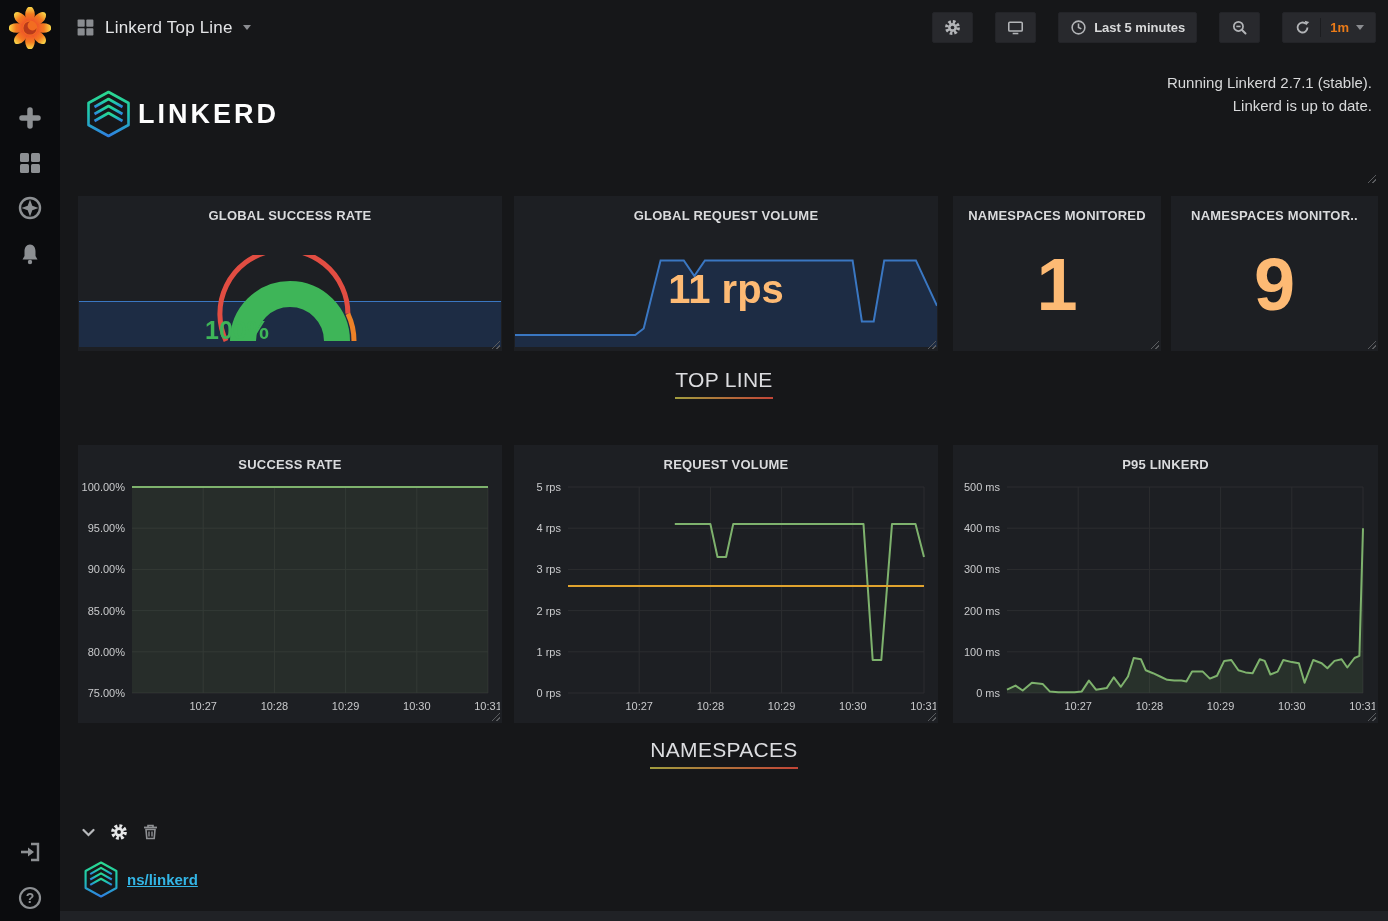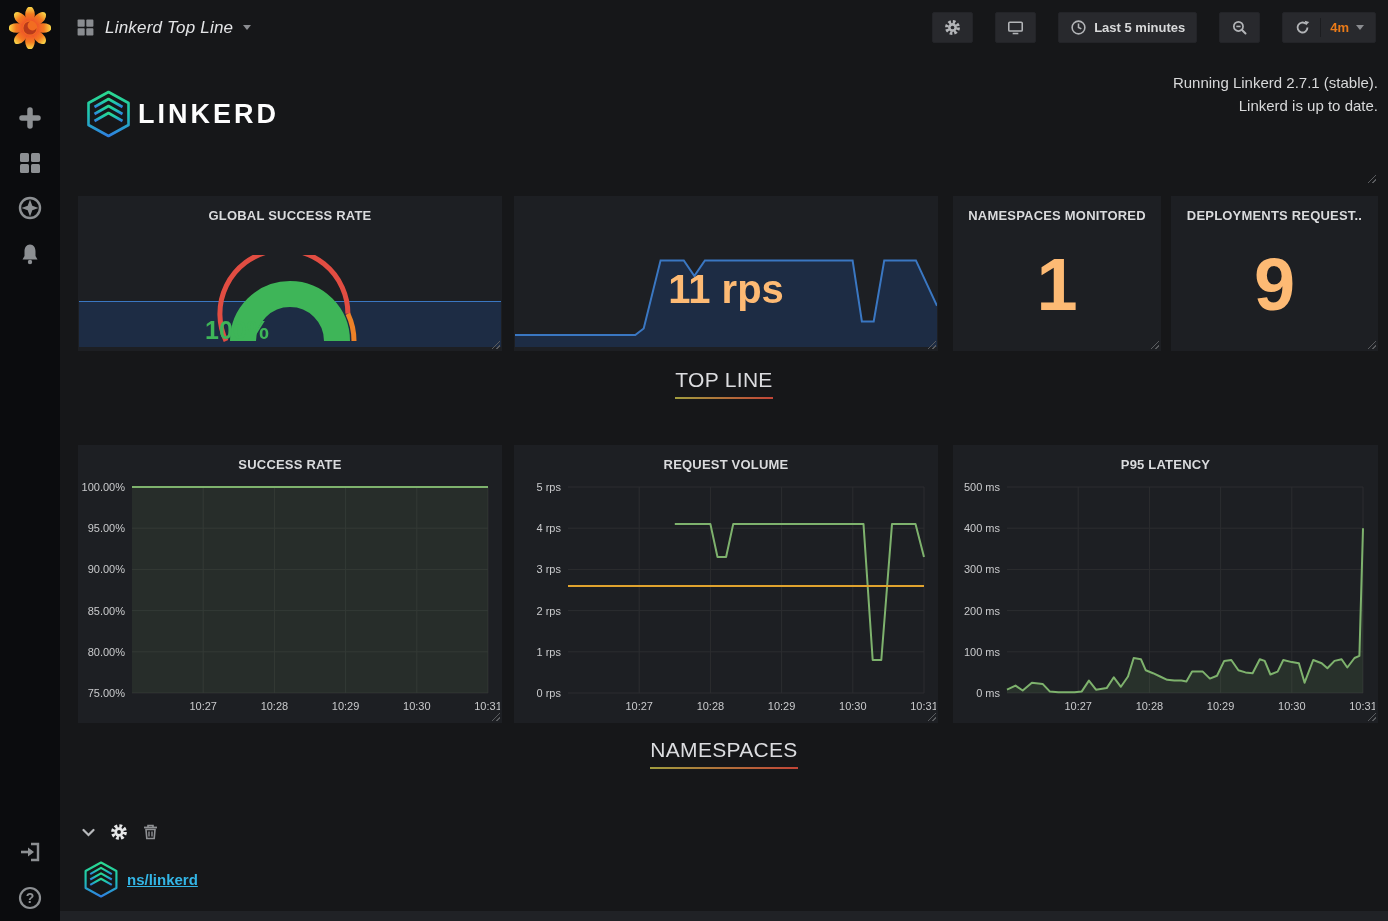--- a/index.html
+++ b/index.html
@@ -8,21 +8,21 @@
   svg { display:block; font-family:inherit; }
 
   
   .sidebar { position:absolute; left:0; top:0; width:60px; height:921px; background:#0b0c0e; z-index:5; }
   .sb-logo { position:absolute; left:9px; top:7px; width:42px; height:42px; cursor:pointer; }
   .sb-ico { position:absolute; left:50%; transform:translateX(-50%); width:24px; height:24px; color:#8d9093; cursor:pointer; }
   .sb-ico svg { width:100%; height:100%; }
 
   
   .topnav { position:absolute; left:60px; top:0; width:1328px; height:55px; display:flex; align-items:center; padding:0 12px 0 16px; }
-  .nav-title { display:flex; align-items:center; gap:10px; cursor:pointer;font-style:italic; }
+  .nav-title { display:flex; align-items:center; gap:10px; cursor:pointer; }
   .grid-ico { width:19px; height:19px; color:#898c90; }
   .nav-title-text { font-size:17px; font-weight:500; color:#e3e4e6; letter-spacing:.2px; }
   .caret { width:0; height:0; border-left:4px solid transparent; border-right:4px solid transparent; border-top:5px solid #8b8d91; }
   .nav-right { margin-left:auto; display:flex; align-items:center; gap:22px; }
   .nav-btn { height:31px; background:#28292d; border:1px solid #232428; border-radius:2px; color:#b3b5b8; display:flex; align-items:center; gap:7px; padding:0 11px; cursor:pointer; font-size:13px; font-weight:600; }
   .nav-btn svg { width:17px; height:17px; }
   .nav-btn .lbl { color:#d8d9da; }
   .refresh-int { color:#eb7b18; }
   .btn-div { width:1px; height:19px; background:#1c1d20; margin:0 2px; }
 
@@ -30,21 +30,21 @@
   .panel { position:absolute; background:#1d1f23; }
   .panel-title { position:absolute; top:4px; left:0; right:0; text-align:center; padding-top:8px; font-size:13px; font-weight:700; color:#dadbdd; letter-spacing:.2px; cursor:pointer; white-space:nowrap; overflow:hidden; }
   .rsz { position:absolute; right:2px; bottom:2px; width:9px; height:9px; cursor:se-resize;
          background:repeating-linear-gradient(-45deg, transparent 0 2px, #595b5e 2px 3px);
          clip-path:polygon(100% 0, 100% 100%, 0 100%); }
 
   
   .brand { position:absolute; left:8px; top:28px; display:flex; align-items:center; gap:7px; }
   .brand-logo { width:45px; height:48px; }
   .brand-text { font-size:27px; font-weight:700; letter-spacing:3px; color:#fdfdfd; }
-  .hdr-status { position:absolute; right:0; top:10px; text-align:right; font-size:15px; line-height:1.5; color:#d8d9da; }
+  .hdr-status { position:absolute; right:6px; top:10px; text-align:right; font-size:15px; line-height:1.5; color:#d8d9da; }
 
   
   .spark { position:absolute; left:1px; right:1px; }
   .spark svg { width:100%; height:100%; }
   .big-val { position:absolute; left:50%; transform:translate(-50%,-50%); font-weight:700; color:#fdba74; white-space:nowrap; }
   .gauge-wrap { position:absolute; left:50%; transform:translateX(-50%); bottom:4px; width:170px; height:92px; }
   .gauge-val { position:absolute; left:0; right:0; bottom:2px; text-align:left; font-size:25px; font-weight:700; }
 
   
   .chart-svg { position:absolute; left:2px; top:32px; width:420px; height:244px; }
@@ -171,21 +171,21 @@
           <path d="M7.5 10.5 h6" stroke="currentColor" stroke-width="2.2"></path>
           <path d="M15.5 15.5 L20.5 20.5" stroke="currentColor" stroke-width="2.8" stroke-linecap="round"></path>
         </svg>
     </div>
     <div class="nav-btn">
       <svg viewBox="0 0 24 24">
           <path d="M19 12 a7 7 0 1 1 -2.2 -5.1" fill="none" stroke="currentColor" stroke-width="2.6"></path>
           <polygon points="15.2,2.5 21.5,4.2 17,8.8" fill="currentColor"></polygon>
         </svg>
       <span class="btn-div"></span>
-      <span class="refresh-int">4m</span>
+      <span class="refresh-int">1m</span>
       <span class="caret"></span>
     </div>
   </div>
 </div>
 
 <div class="panel" style="left:78px; top:62px; width:1300px; height:123px; background:transparent;">
   <div class="brand">
     <svg class="brand-logo" viewBox="0 0 44 48">
       <defs>
           <linearGradient id="lkg" x1="0" y1="0" x2="0" y2="1">
@@ -226,38 +226,39 @@
         <path d="M 21.0 86.0 A 64 64 0 1 1 142.9 58.8" stroke="#e24d42" stroke-width="5" fill="none"></path>
         <path d="M 142.9 58.8 A 64 64 0 0 1 149.0 86.0" stroke="#ed8128" stroke-width="5" fill="none"></path>
         <path d="M 38.0 86.0 A 47 47 0 1 1 132.0 86.0" stroke="#3eb558" stroke-width="26" fill="none"></path>
       </svg>
     <div class="gauge-val" style="color: rgb(62, 181, 88);">100%</div>
   </div>
   <div class="rsz"></div>
 </div>
 
 <div class="panel" style="left:514px; top:196px; width:424px; height:155px;">
+  <div class="panel-title">GLOBAL REQUEST VOLUME</div>
   <div class="spark" style="top:9px; bottom:4px;">
     <svg preserveAspectRatio="none" viewBox="0 0 100 100">
         <polygon points="0.0,91.5 28.5,91.5 30.5,87.0 34.5,39.0 40.0,39.0 42.5,50.0 45.0,39.0 80.0,39.0 82.2,82.0 85.0,82.0 87.5,39.0 95.0,39.0 100.0,71.0 100,100 0,100" fill="#1d2c44" stroke="none"></polygon>
         <polyline points="0.0,91.5 28.5,91.5 30.5,87.0 34.5,39.0 40.0,39.0 42.5,50.0 45.0,39.0 80.0,39.0 82.2,82.0 85.0,82.0 87.5,39.0 95.0,39.0 100.0,71.0" fill="none" stroke="#3a77c2" stroke-width="2" vector-effect="non-scaling-stroke"></polyline>
       </svg>
   </div>
   <div class="big-val" style="top:93px; font-size:40px;">11 rps</div>
   <div class="rsz"></div>
 </div>
 
 <div class="panel" style="left:953px; top:196px; width:208px; height:155px;">
   <div class="panel-title">NAMESPACES MONITORED</div>
   <div class="big-val" style="top:88px; font-size:74px;">1</div>
   <div class="rsz"></div>
 </div>
 
 <div class="panel" style="left:1171px; top:196px; width:207px; height:155px;">
-  <div class="panel-title">DEPLOYMENTS REQUEST..</div>
+  <div class="panel-title">NAMESPACES MONITOR..</div>
   <div class="big-val" style="top:88px; font-size:74px;">9</div>
   <div class="rsz"></div>
 </div>
 
 <div class="row-hdr" style="top:368px;text-align:center;">
   <div class="t">
     <div class="txt">TOP LINE</div>
     <div class="ul"></div>
   </div>
 </div>
@@ -318,21 +319,21 @@
       <text x="336.8" y="233" fill="#c9cacc" font-size="11" text-anchor="middle">10:30</text>
       <line x1="408.0" x2="408.0" y1="10" y2="216" stroke="#2c2d30" stroke-width="1"></line>
       <text x="408.0" y="233" fill="#c9cacc" font-size="11" text-anchor="middle">10:31</text>
       <polyline points="158.8,47.1 194.4,47.1 201.5,80.0 210.1,80.0 217.2,47.1 347.5,47.1 356.7,183.0 365.3,183.0 376.0,47.1 399.5,47.1 408.0,80.0" fill="none" stroke="#7eb26d" stroke-width="2" stroke-linejoin="round"></polyline>
       <polyline points="52.0,108.9 408.0,108.9" fill="none" stroke="#e0a32e" stroke-width="2" stroke-linejoin="round"></polyline>
     </svg>
   <div class="rsz"></div>
 </div>
 
 <div class="panel" style="left:953px; top:445px; width:425px; height:278px;">
-  <div class="panel-title">P95 LATENCY</div>
+  <div class="panel-title">P95 LINKERD</div>
   <svg class="chart-svg" viewBox="0 0 420 244">
       <line x1="52" x2="408" y1="216.0" y2="216.0" stroke="#2c2d30" stroke-width="1"></line>
       <text x="45" y="220.0" fill="#c9cacc" font-size="11" text-anchor="end">0 ms</text>
       <line x1="52" x2="408" y1="174.8" y2="174.8" stroke="#2c2d30" stroke-width="1"></line>
       <text x="45" y="178.8" fill="#c9cacc" font-size="11" text-anchor="end">100 ms</text>
       <line x1="52" x2="408" y1="133.6" y2="133.6" stroke="#2c2d30" stroke-width="1"></line>
       <text x="45" y="137.6" fill="#c9cacc" font-size="11" text-anchor="end">200 ms</text>
       <line x1="52" x2="408" y1="92.4" y2="92.4" stroke="#2c2d30" stroke-width="1"></line>
       <text x="45" y="96.4" fill="#c9cacc" font-size="11" text-anchor="end">300 ms</text>
       <line x1="52" x2="408" y1="51.2" y2="51.2" stroke="#2c2d30" stroke-width="1"></line>

